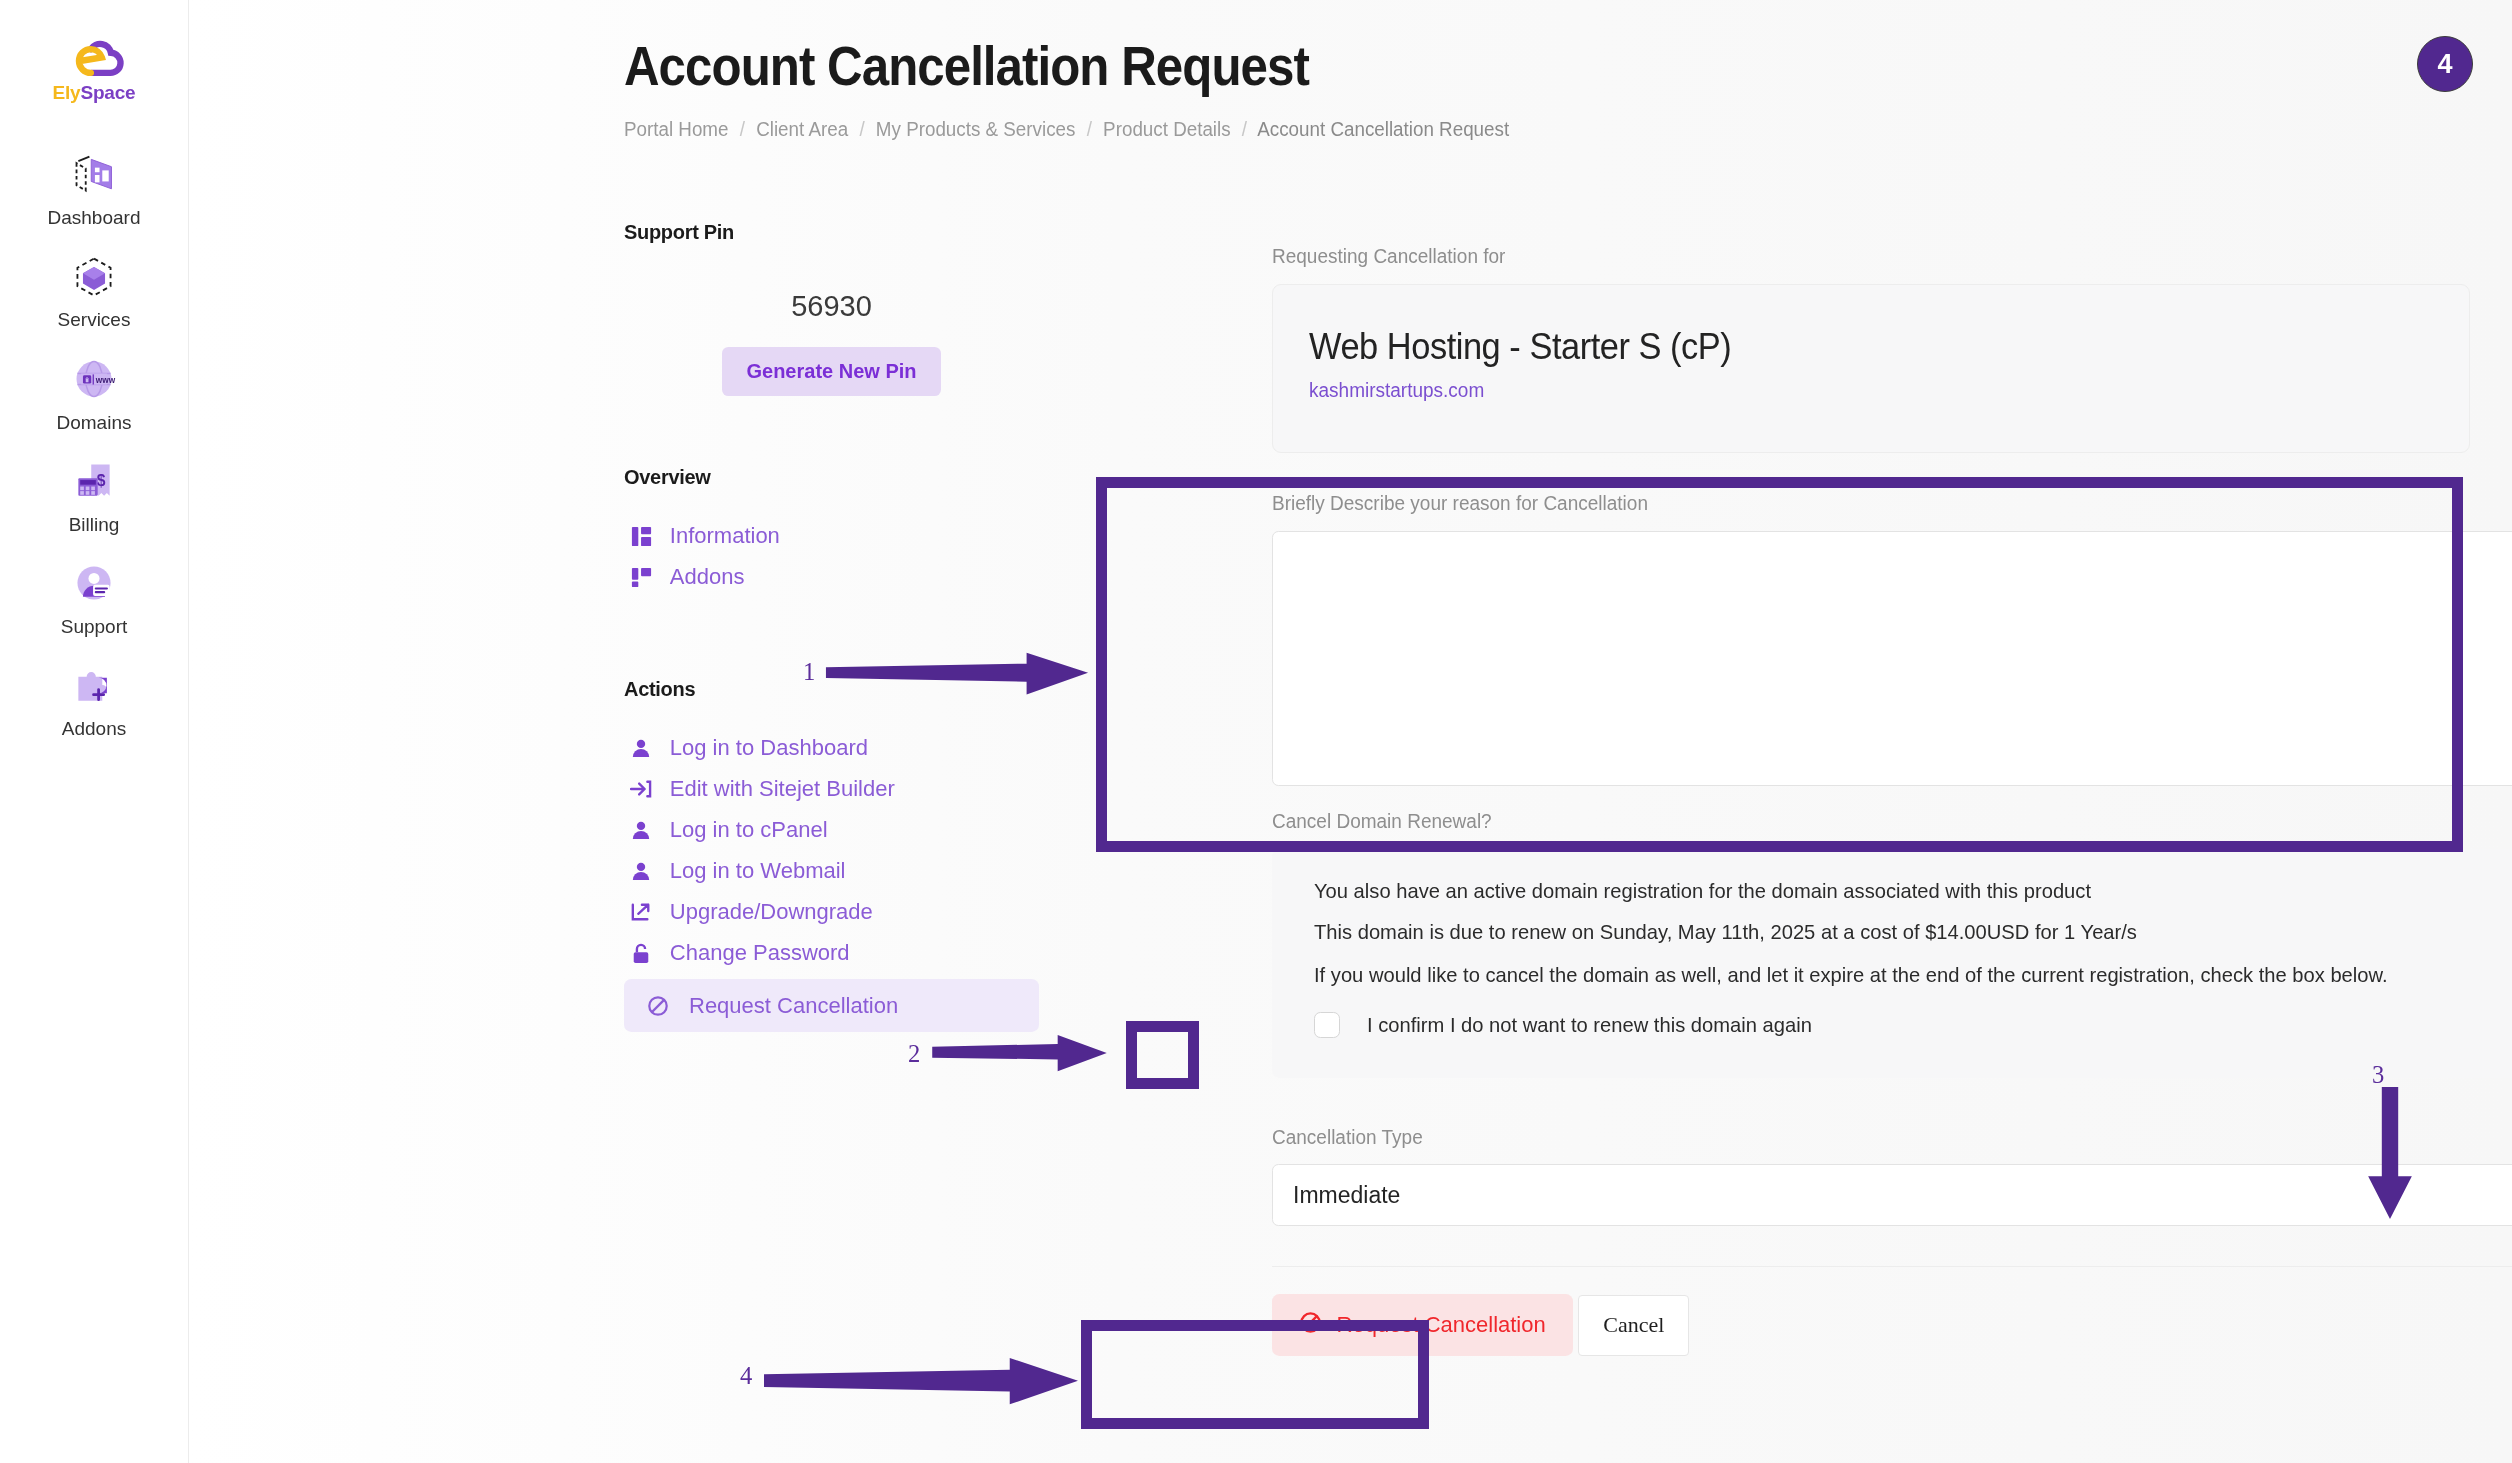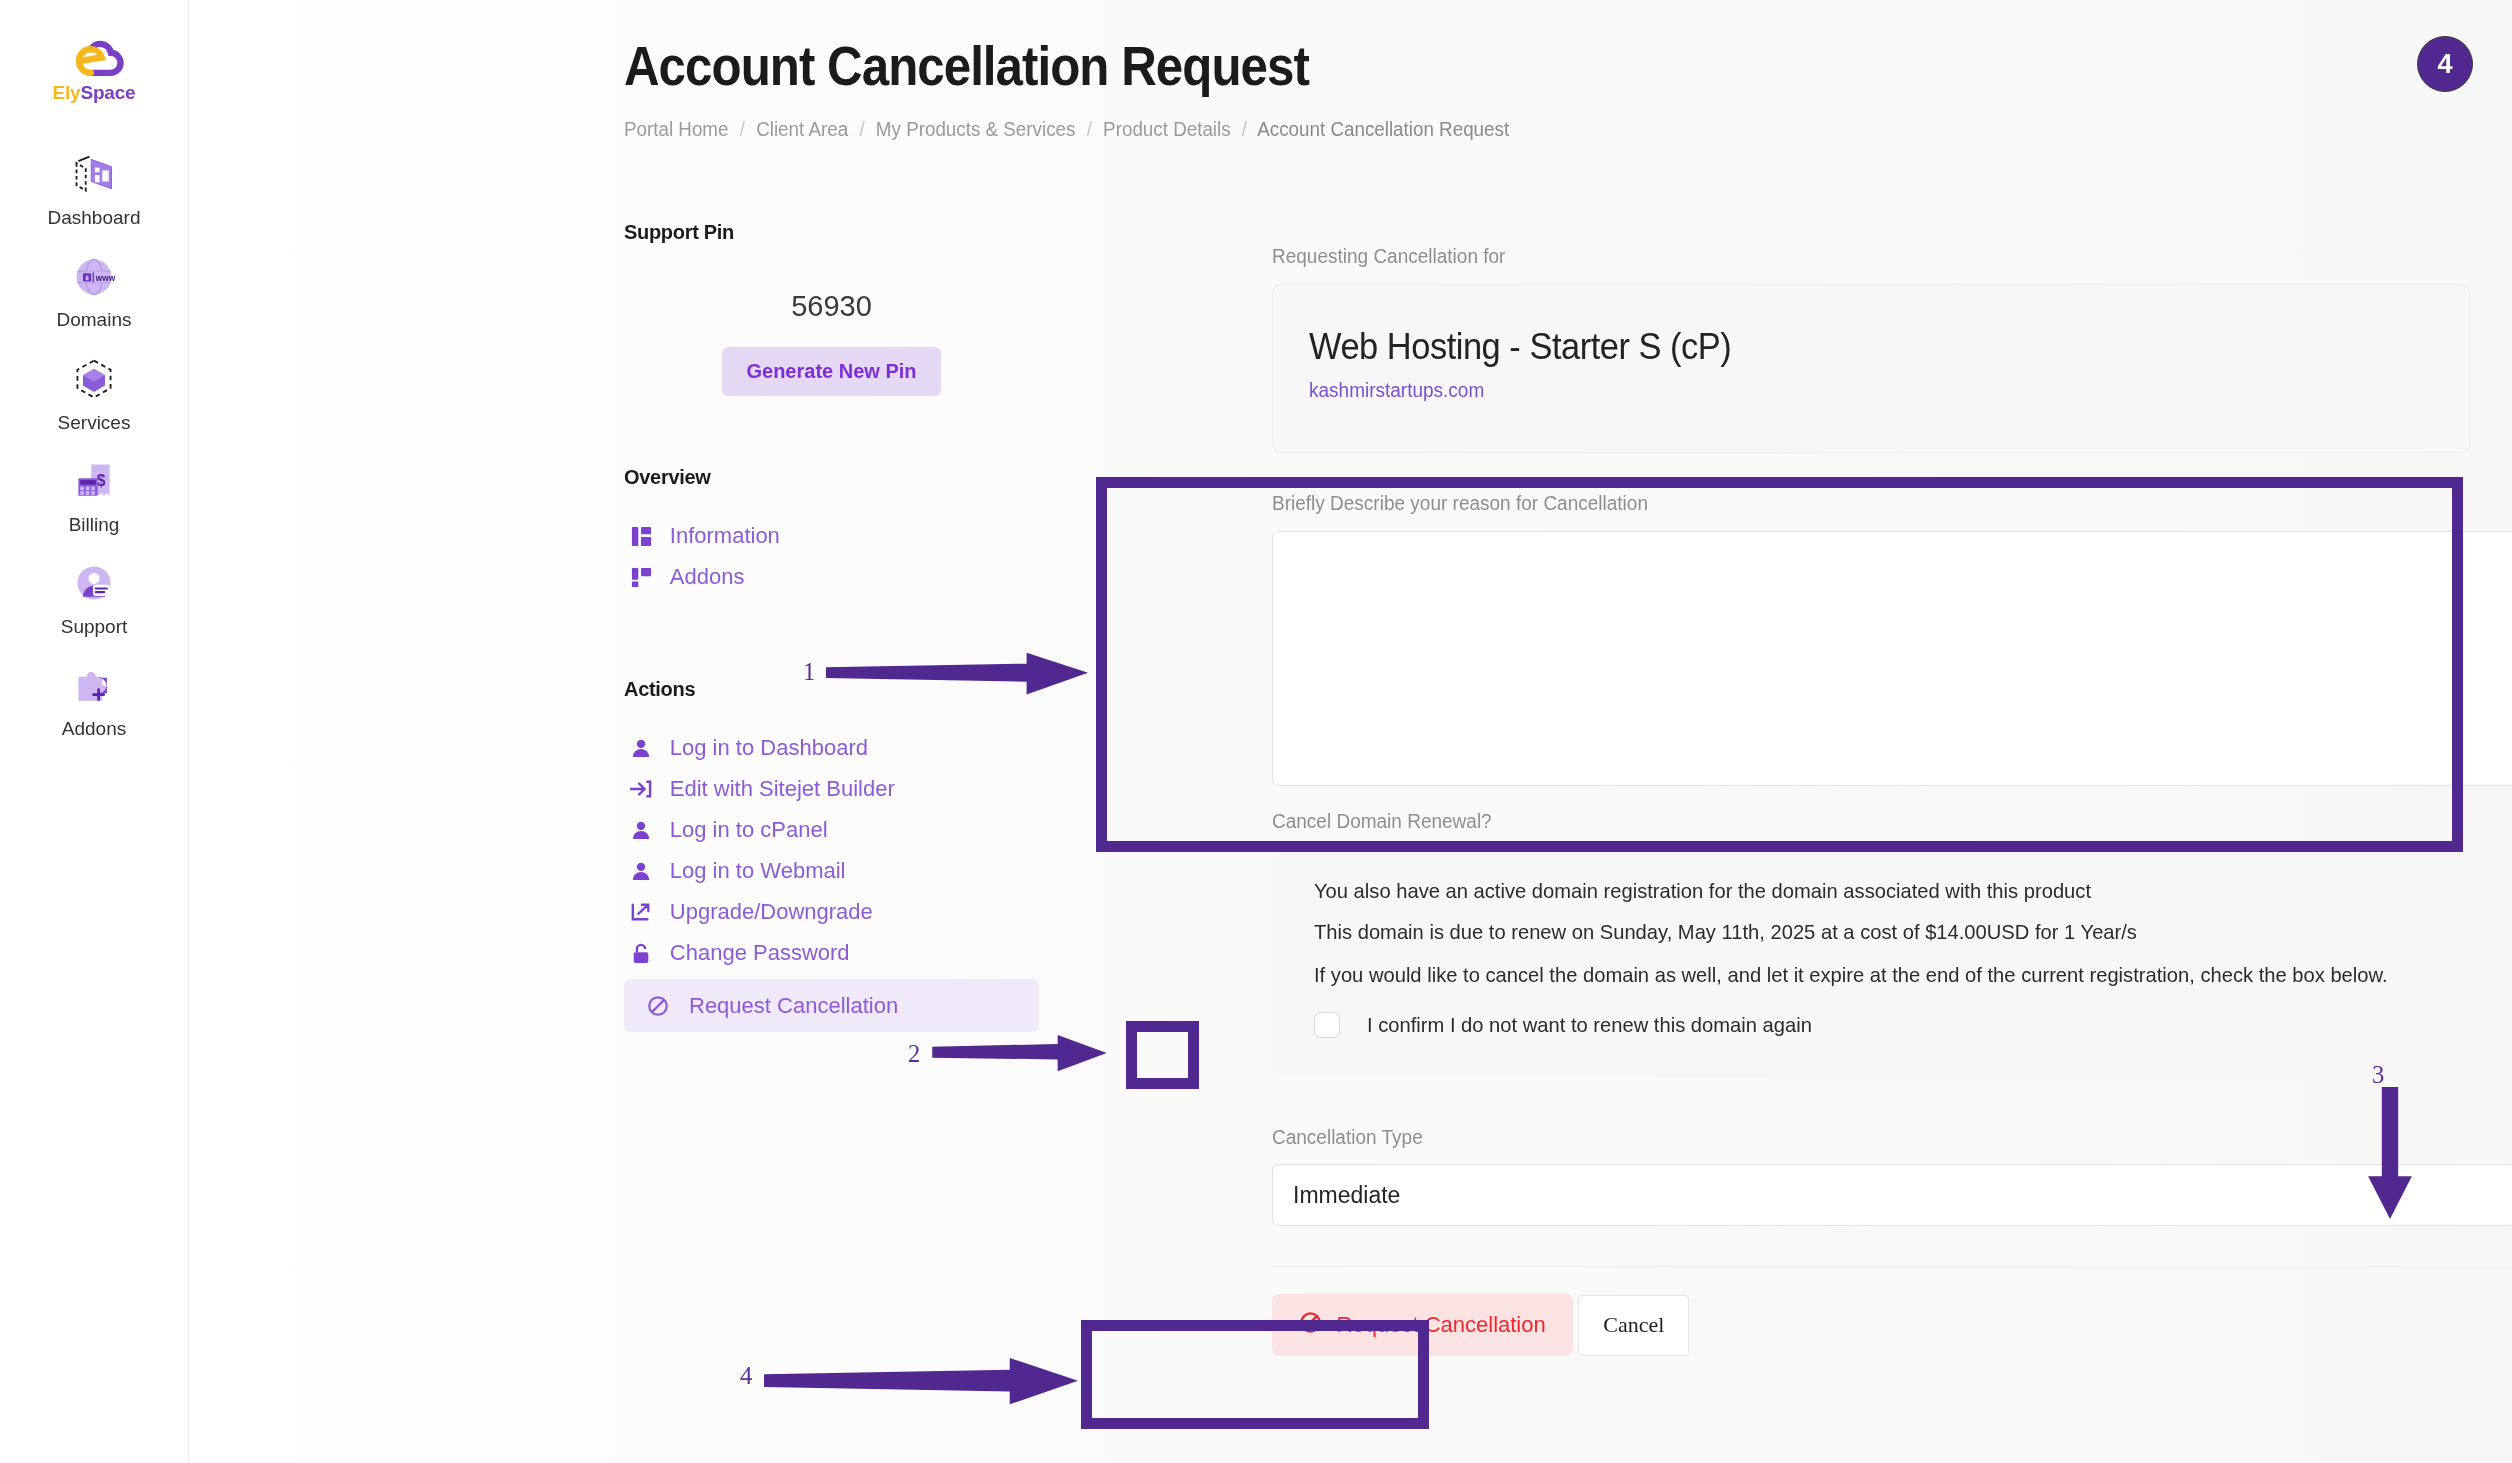--- a/index.html
+++ b/index.html
@@ -355,48 +355,48 @@
           <path d="M6 12 L6 36 L16 42 L16 18 Z" fill="none" stroke="#1d1d1d" stroke-width="2" stroke-dasharray="4 3"></path>
           <path d="M22 8 L44 16 L44 40 L22 32 Z" fill="#a37de8"></path>
           <path d="M22 8 L44 16 L44 40 L22 32 Z" fill="none" stroke="#8b5cd6" stroke-width="1"></path>
           <rect x="26" y="17" width="5" height="5" fill="#ffffff"></rect>
           <rect x="26" y="25" width="5" height="8" fill="#ffffff"></rect>
           <rect x="34" y="20" width="7" height="12" fill="#ffffff"></rect>
           <path d="M8 10 L20 5" fill="none" stroke="#1d1d1d" stroke-width="2"></path>
         </svg>
       </span>
       <span class="nav-label">Dashboard</span>
+    </a>
+
+    <a class="nav-item">
+      <span class="nav-icon">
+        <svg width="46" height="46" viewBox="0 0 50 50">
+          <path d="M25 5 L43 15 L43 35 L25 45 L7 35 L7 15 Z" fill="none" stroke="#1d1d1d" stroke-width="2" stroke-dasharray="5 4"></path>
+          <path d="M25 14 L37 21 L37 32 L25 39 L13 32 L13 21 Z" fill="#8b5cd6"></path>
+          <path d="M25 14 L37 21 L25 28 L13 21 Z" fill="#a880ea"></path>
+        </svg>
+      </span>
+      <span class="nav-label">Services</span>
     </a>
 
     <a class="nav-item">
       <span class="nav-icon">
         <svg width="46" height="46" viewBox="0 0 50 50">
           <circle cx="25" cy="25" r="19" fill="#cdb7f3"></circle>
           <ellipse cx="25" cy="25" rx="9" ry="19" fill="none" stroke="#b79ae8" stroke-width="1.6"></ellipse>
           <path d="M7 19 H43 M7 31 H43" stroke="#b79ae8" stroke-width="1.6"></path>
           <rect x="11" y="19" width="28" height="12" fill="#cdb7f3"></rect>
           <rect x="13" y="21" width="9" height="9" rx="1.5" fill="#6d32bd"></rect>
           <rect x="16" y="24.5" width="3" height="4" fill="#cdb7f3"></rect>
           <path d="M16 24.5 a1.8 1.8 0 0 1 3 0" fill="none" stroke="#cdb7f3" stroke-width="1"></path>
           <rect x="23.5" y="20" width="1.4" height="11" fill="#6d32bd"></rect>
           <text x="27" y="29.5" font-family="Liberation Sans, sans-serif" font-size="9" font-weight="bold" fill="#3b1a73">www</text>
         </svg>
       </span>
       <span class="nav-label">Domains</span>
-    </a>
-
-    <a class="nav-item">
-      <span class="nav-icon">
-        <svg width="46" height="46" viewBox="0 0 50 50">
-          <path d="M25 5 L43 15 L43 35 L25 45 L7 35 L7 15 Z" fill="none" stroke="#1d1d1d" stroke-width="2" stroke-dasharray="5 4"></path>
-          <path d="M25 14 L37 21 L37 32 L25 39 L13 32 L13 21 Z" fill="#8b5cd6"></path>
-          <path d="M25 14 L37 21 L25 28 L13 21 Z" fill="#a880ea"></path>
-        </svg>
-      </span>
-      <span class="nav-label">Services</span>
     </a>
 
     <a class="nav-item">
       <span class="nav-icon">
         <svg width="46" height="46" viewBox="0 0 50 50">
           <path d="M22 7 H42 L42 41 L39 38 L36 41 L33 38 L30 41 L27 38 L24 41 L22 39 Z" fill="#cdb7f3"></path>
           <text x="28" y="30" font-family="Liberation Sans, sans-serif" font-size="17" font-weight="bold" fill="#5b25ad">$</text>
           <rect x="8" y="22" width="21" height="19" rx="1" fill="#8b5cd6"></rect>
           <rect x="10" y="24" width="17" height="5" fill="#5b25ad"></rect>
           <rect x="10" y="31" width="4" height="4" fill="#cdb7f3"></rect>

